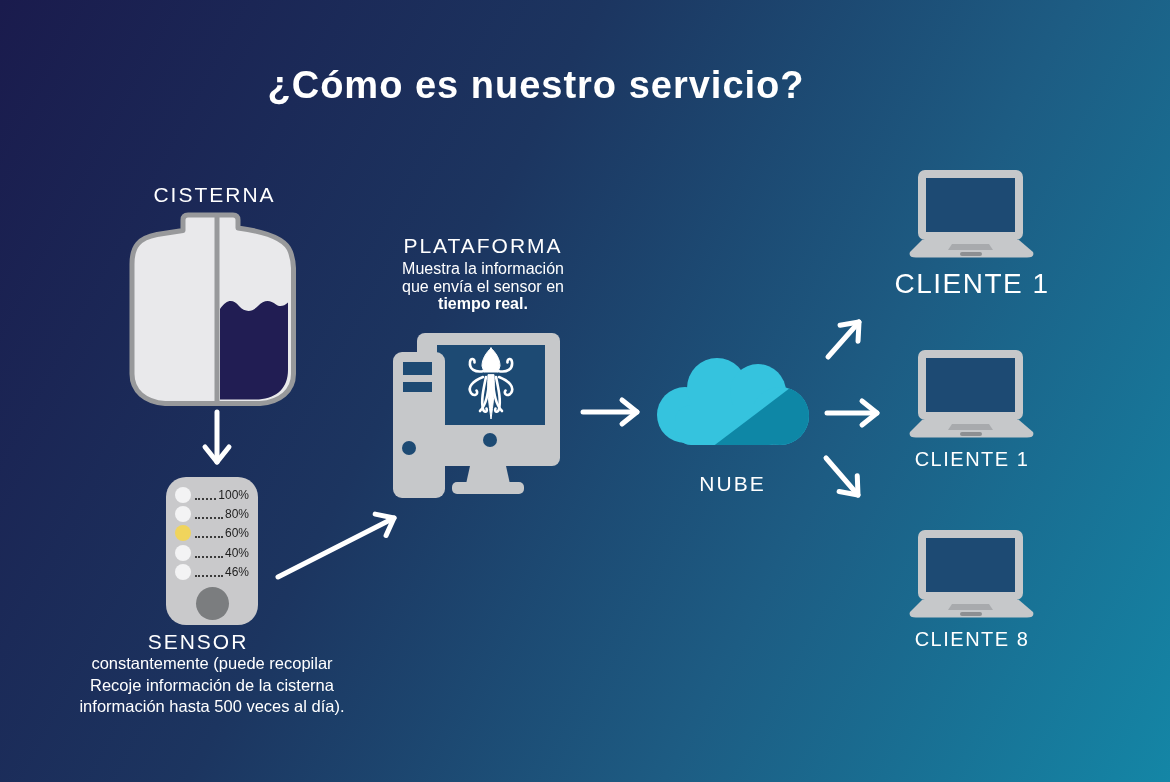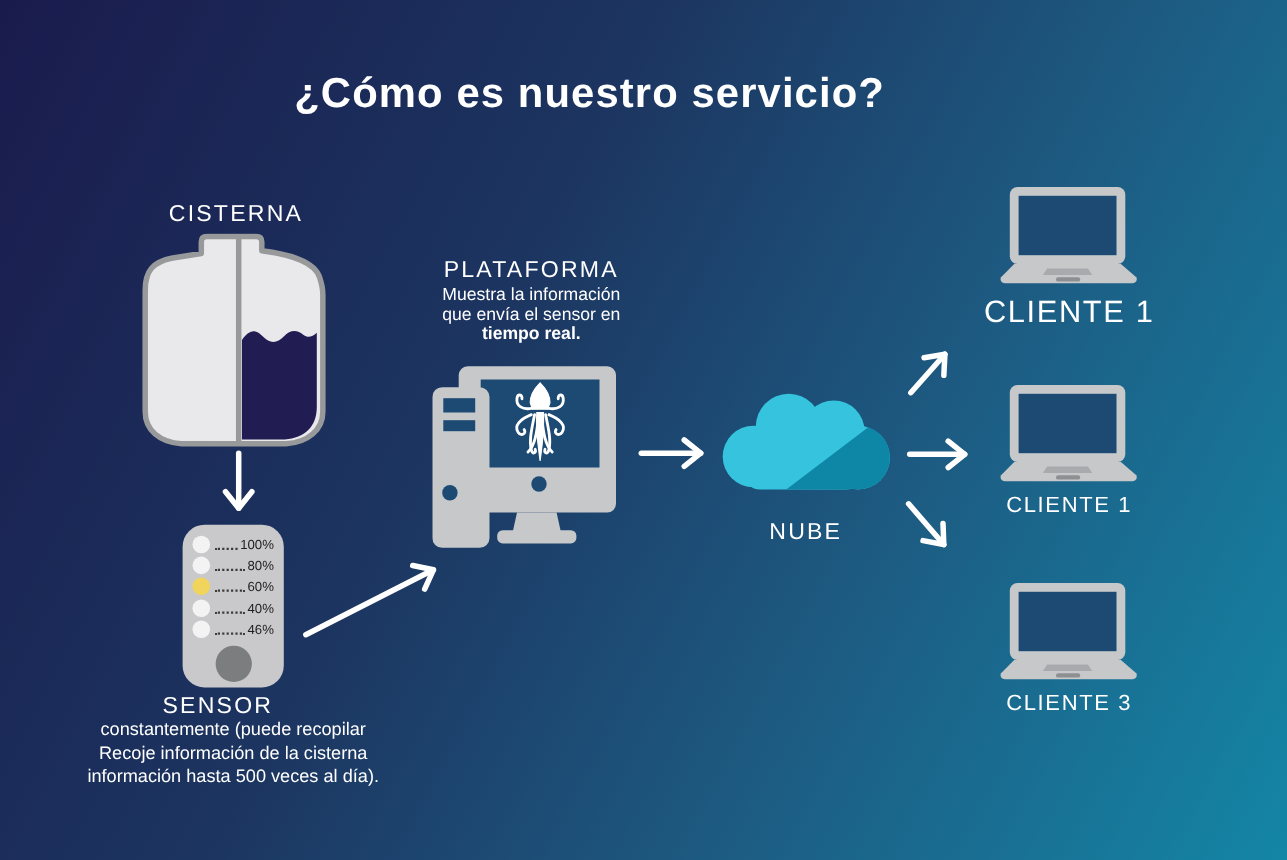--- a/index.html
+++ b/index.html
@@ -157,21 +157,21 @@
   </svg>
   <div class="node-label" style="left:892px;top:448px;width:160px;font-size:20px;letter-spacing:1.5px;">CLIENTE 1</div>
 
   <svg class="abs" style="left:908px;top:530px;" width="127" height="90" viewBox="0 0 127 90" aria-hidden="true">
     <rect x="10" y="0" width="105" height="70" rx="7" fill="#c6c8ca"></rect>
     <rect x="18" y="8" width="89" height="54" fill="var(--screen-navy,#1d4a73)"></rect>
     <path d="M14,70 L111,70 L125,82 Q127,87.5 119,87.5 L8,87.5 Q0,87.5 2,82 Z" fill="#c6c8ca"></path>
     <path d="M44,74 L81,74 L85,80 L40,80 Z" fill="#a8aaad"></path>
     <rect x="52" y="82" width="22" height="4" rx="2" fill="#8d8f92"></rect>
   </svg>
-  <div class="node-label" style="left:892px;top:628px;width:160px;font-size:20px;letter-spacing:1.5px;">CLIENTE 3</div>
+  <div class="node-label" style="left:892px;top:628px;width:160px;font-size:20px;letter-spacing:1.5px;">CLIENTE 8</div>
 
   <svg class="abs" style="left:0;top:0;pointer-events:none;" width="1170" height="782" viewBox="0 0 1170 782" aria-hidden="true">
     <defs>
       <marker id="arrowhead" markerUnits="userSpaceOnUse" markerWidth="40" markerHeight="40" viewBox="-20 -20 40 40" refX="0" refY="0" orient="auto">
         <path d="M-15,-12 L0,0 L-15,12" fill="none" stroke="#fff" stroke-width="5" stroke-linecap="round" stroke-linejoin="round"></path>
       </marker>
     </defs>
     <g stroke="var(--arrow-white,#fff)" stroke-width="5" stroke-linecap="round" fill="none">
       <path d="M217,412 L217,462" marker-end="url(#arrowhead)"></path>
       <path d="M278,577 L394,518" marker-end="url(#arrowhead)"></path>

